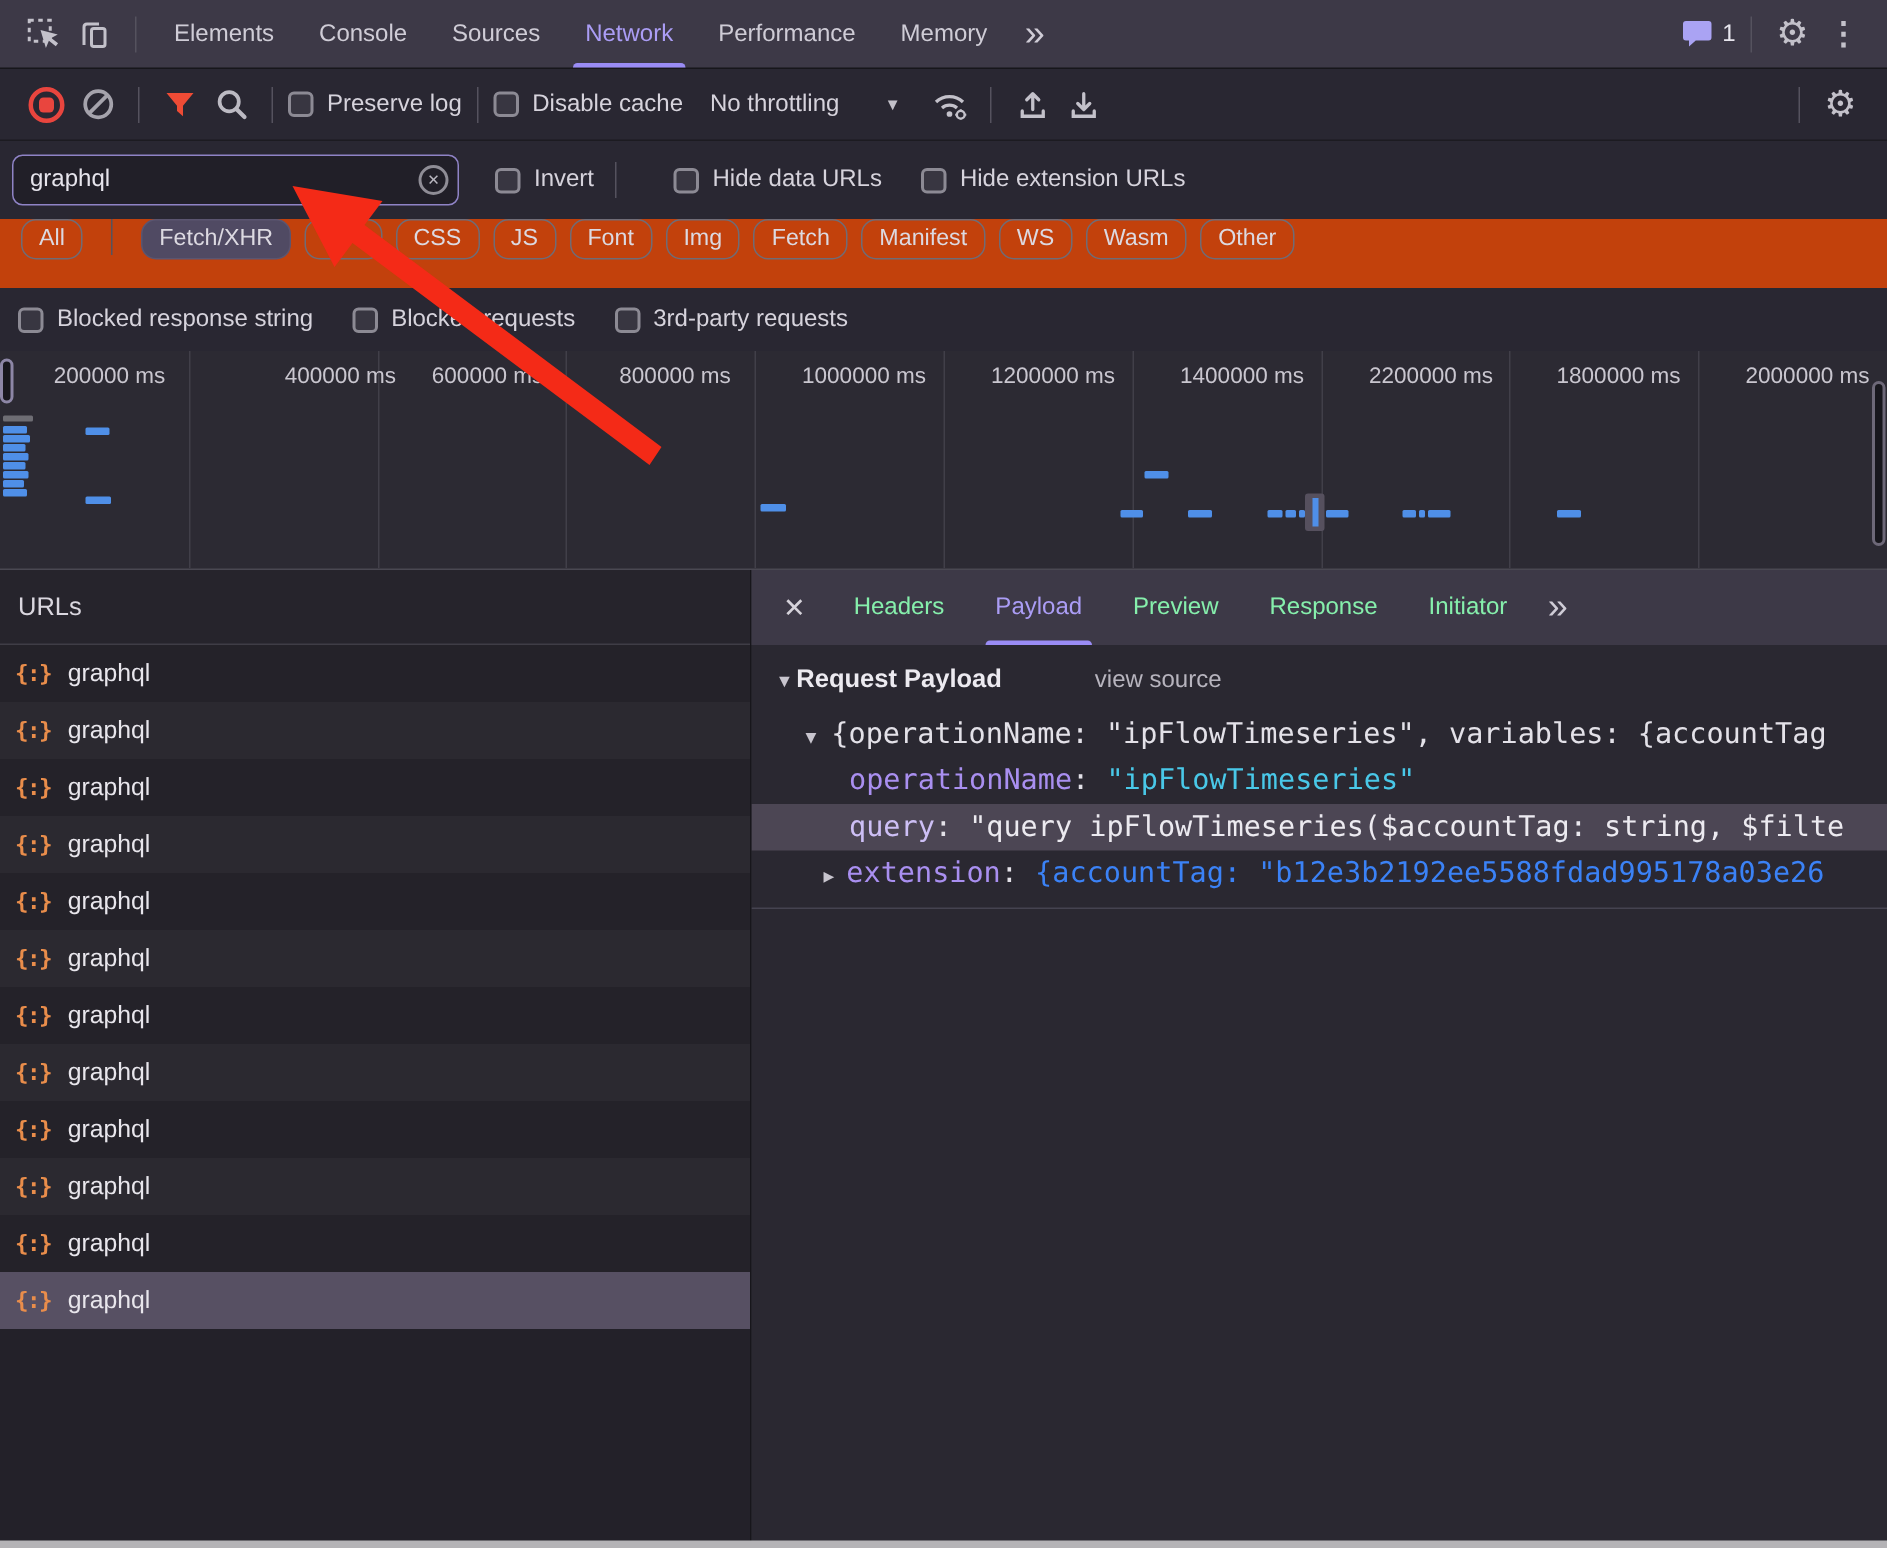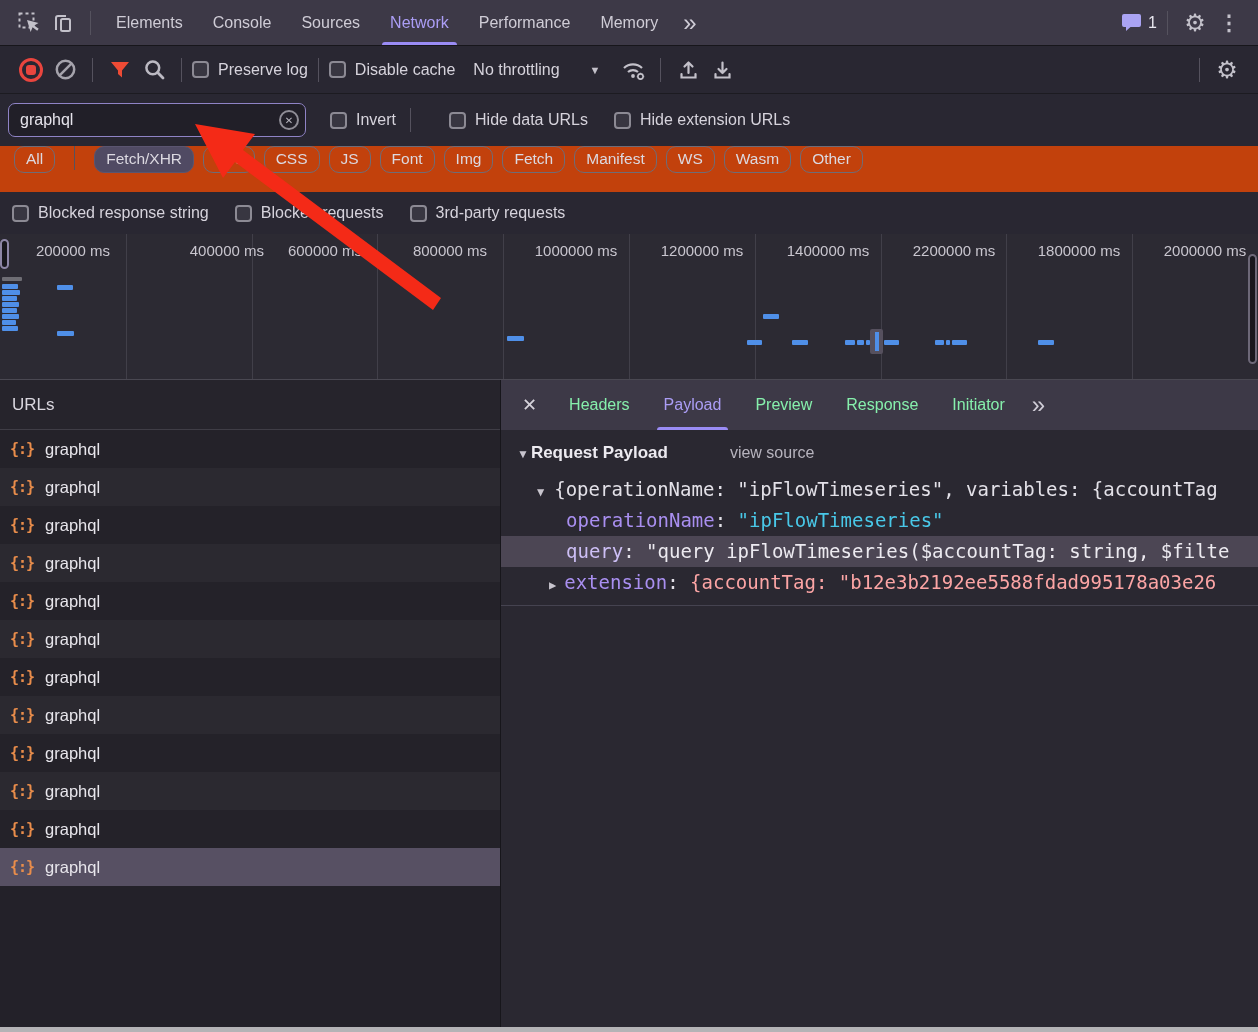--- a/index.html
+++ b/index.html
@@ -104,21 +104,21 @@
   .view-source { font-size: 16px; color: #b7b4be; margin-left: 62px; }
   .tree-line { height: 31px; line-height: 31px; white-space: nowrap; overflow: hidden;
                color: #e3e1e8; }
   .tree-preview { padding-left: 36px; }
   .tree-preview .tw { font-size: 12px; color: #c8c5ce; margin-right: 10px; }
   .tree-row { padding-left: 65px; }
   .tree-row.collapsed { padding-left: 48px; }
   .tree-row .tw { font-size: 12px; color: #c8c5ce; margin-right: 8px; }
   .tree-row .k { color: var(--key-purple); }
   .tree-row .v-string { color: var(--string-cyan); }
-  .tree-row .v-plain { color: #fca5a5; }
+  .tree-row .v-plain { color: #3b82f6; }
   .tree-row.highlight { background: var(--row-highlight); }
   .tree-row.highlight .k { color: #cdbff5; }
   .tree-row.highlight .v-string, .tree-row.highlight .v-plain { color: #eceaf0; }
   .payload-divider { border-top: 1px solid #454350; margin-top: 7px; }
   
   .arrow-overlay { position: absolute; inset: 0; width: 1258px; height: 1032px;
                    pointer-events: none; z-index: 50; }
   .bottom-strip { position: absolute; left: 0; right: 0; bottom: 0; height: 5px;
                   background: #b4b3b6; z-index: 60; }
   svg.ic { display: block; }

